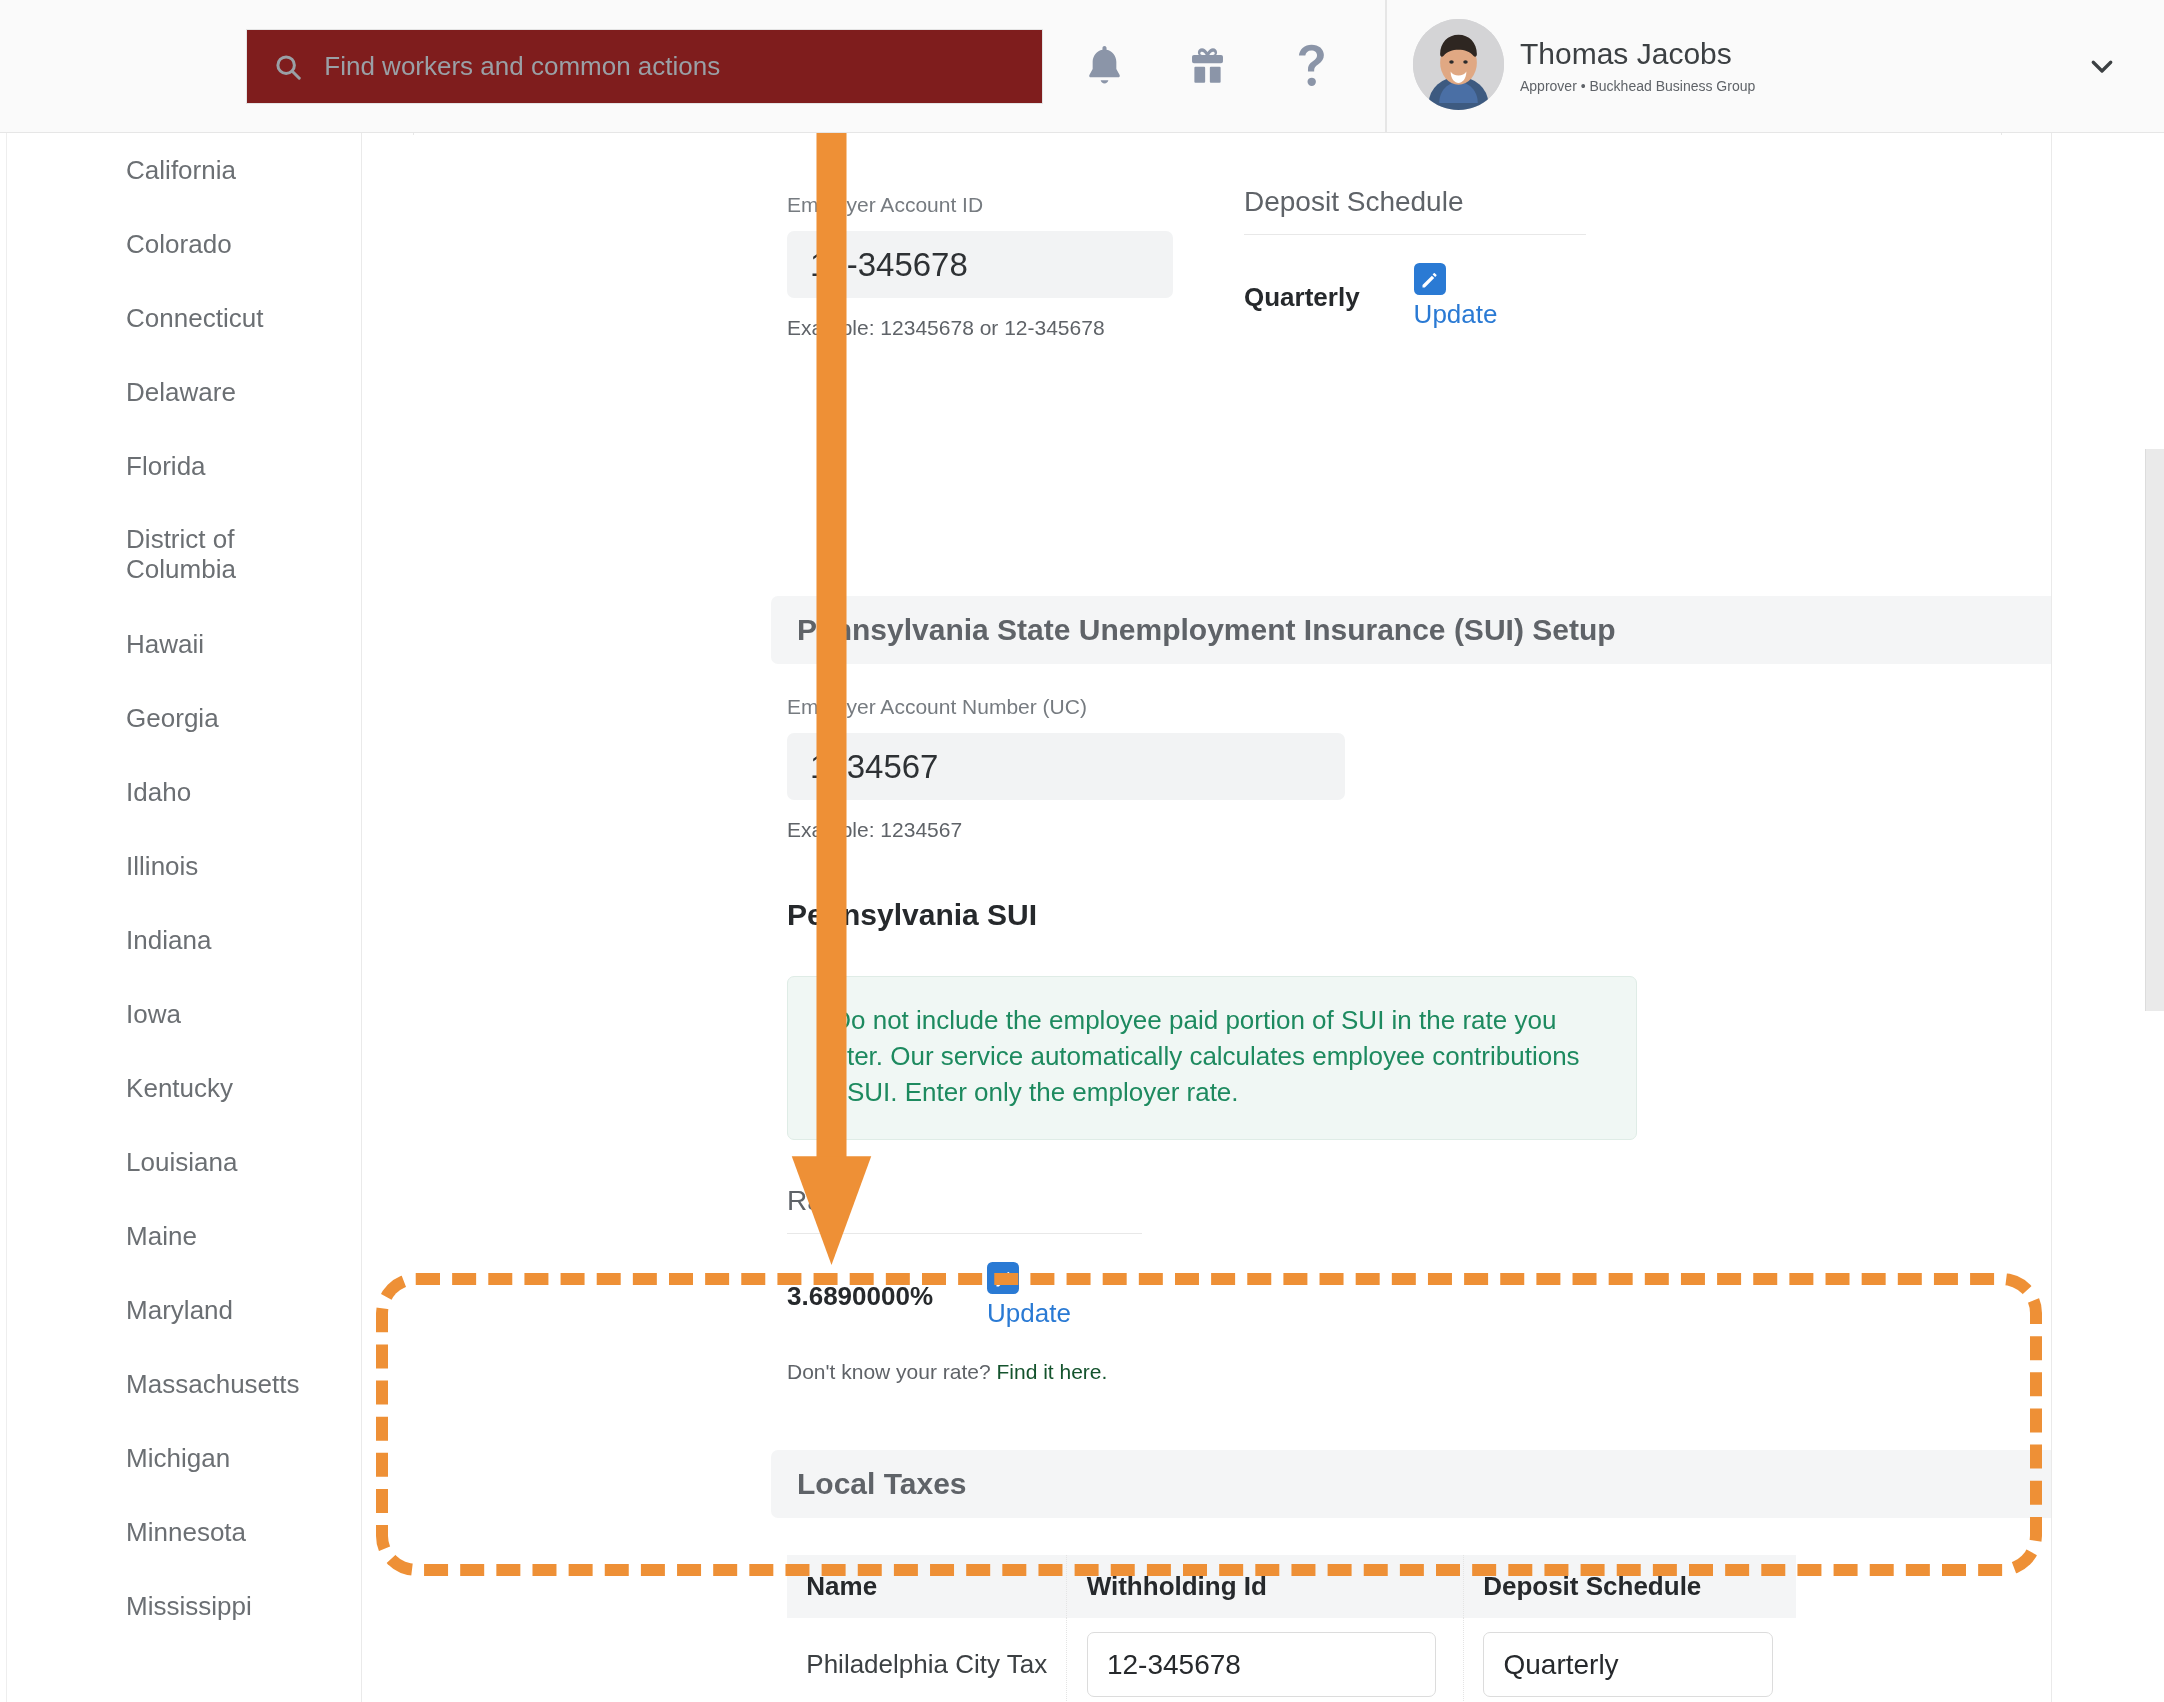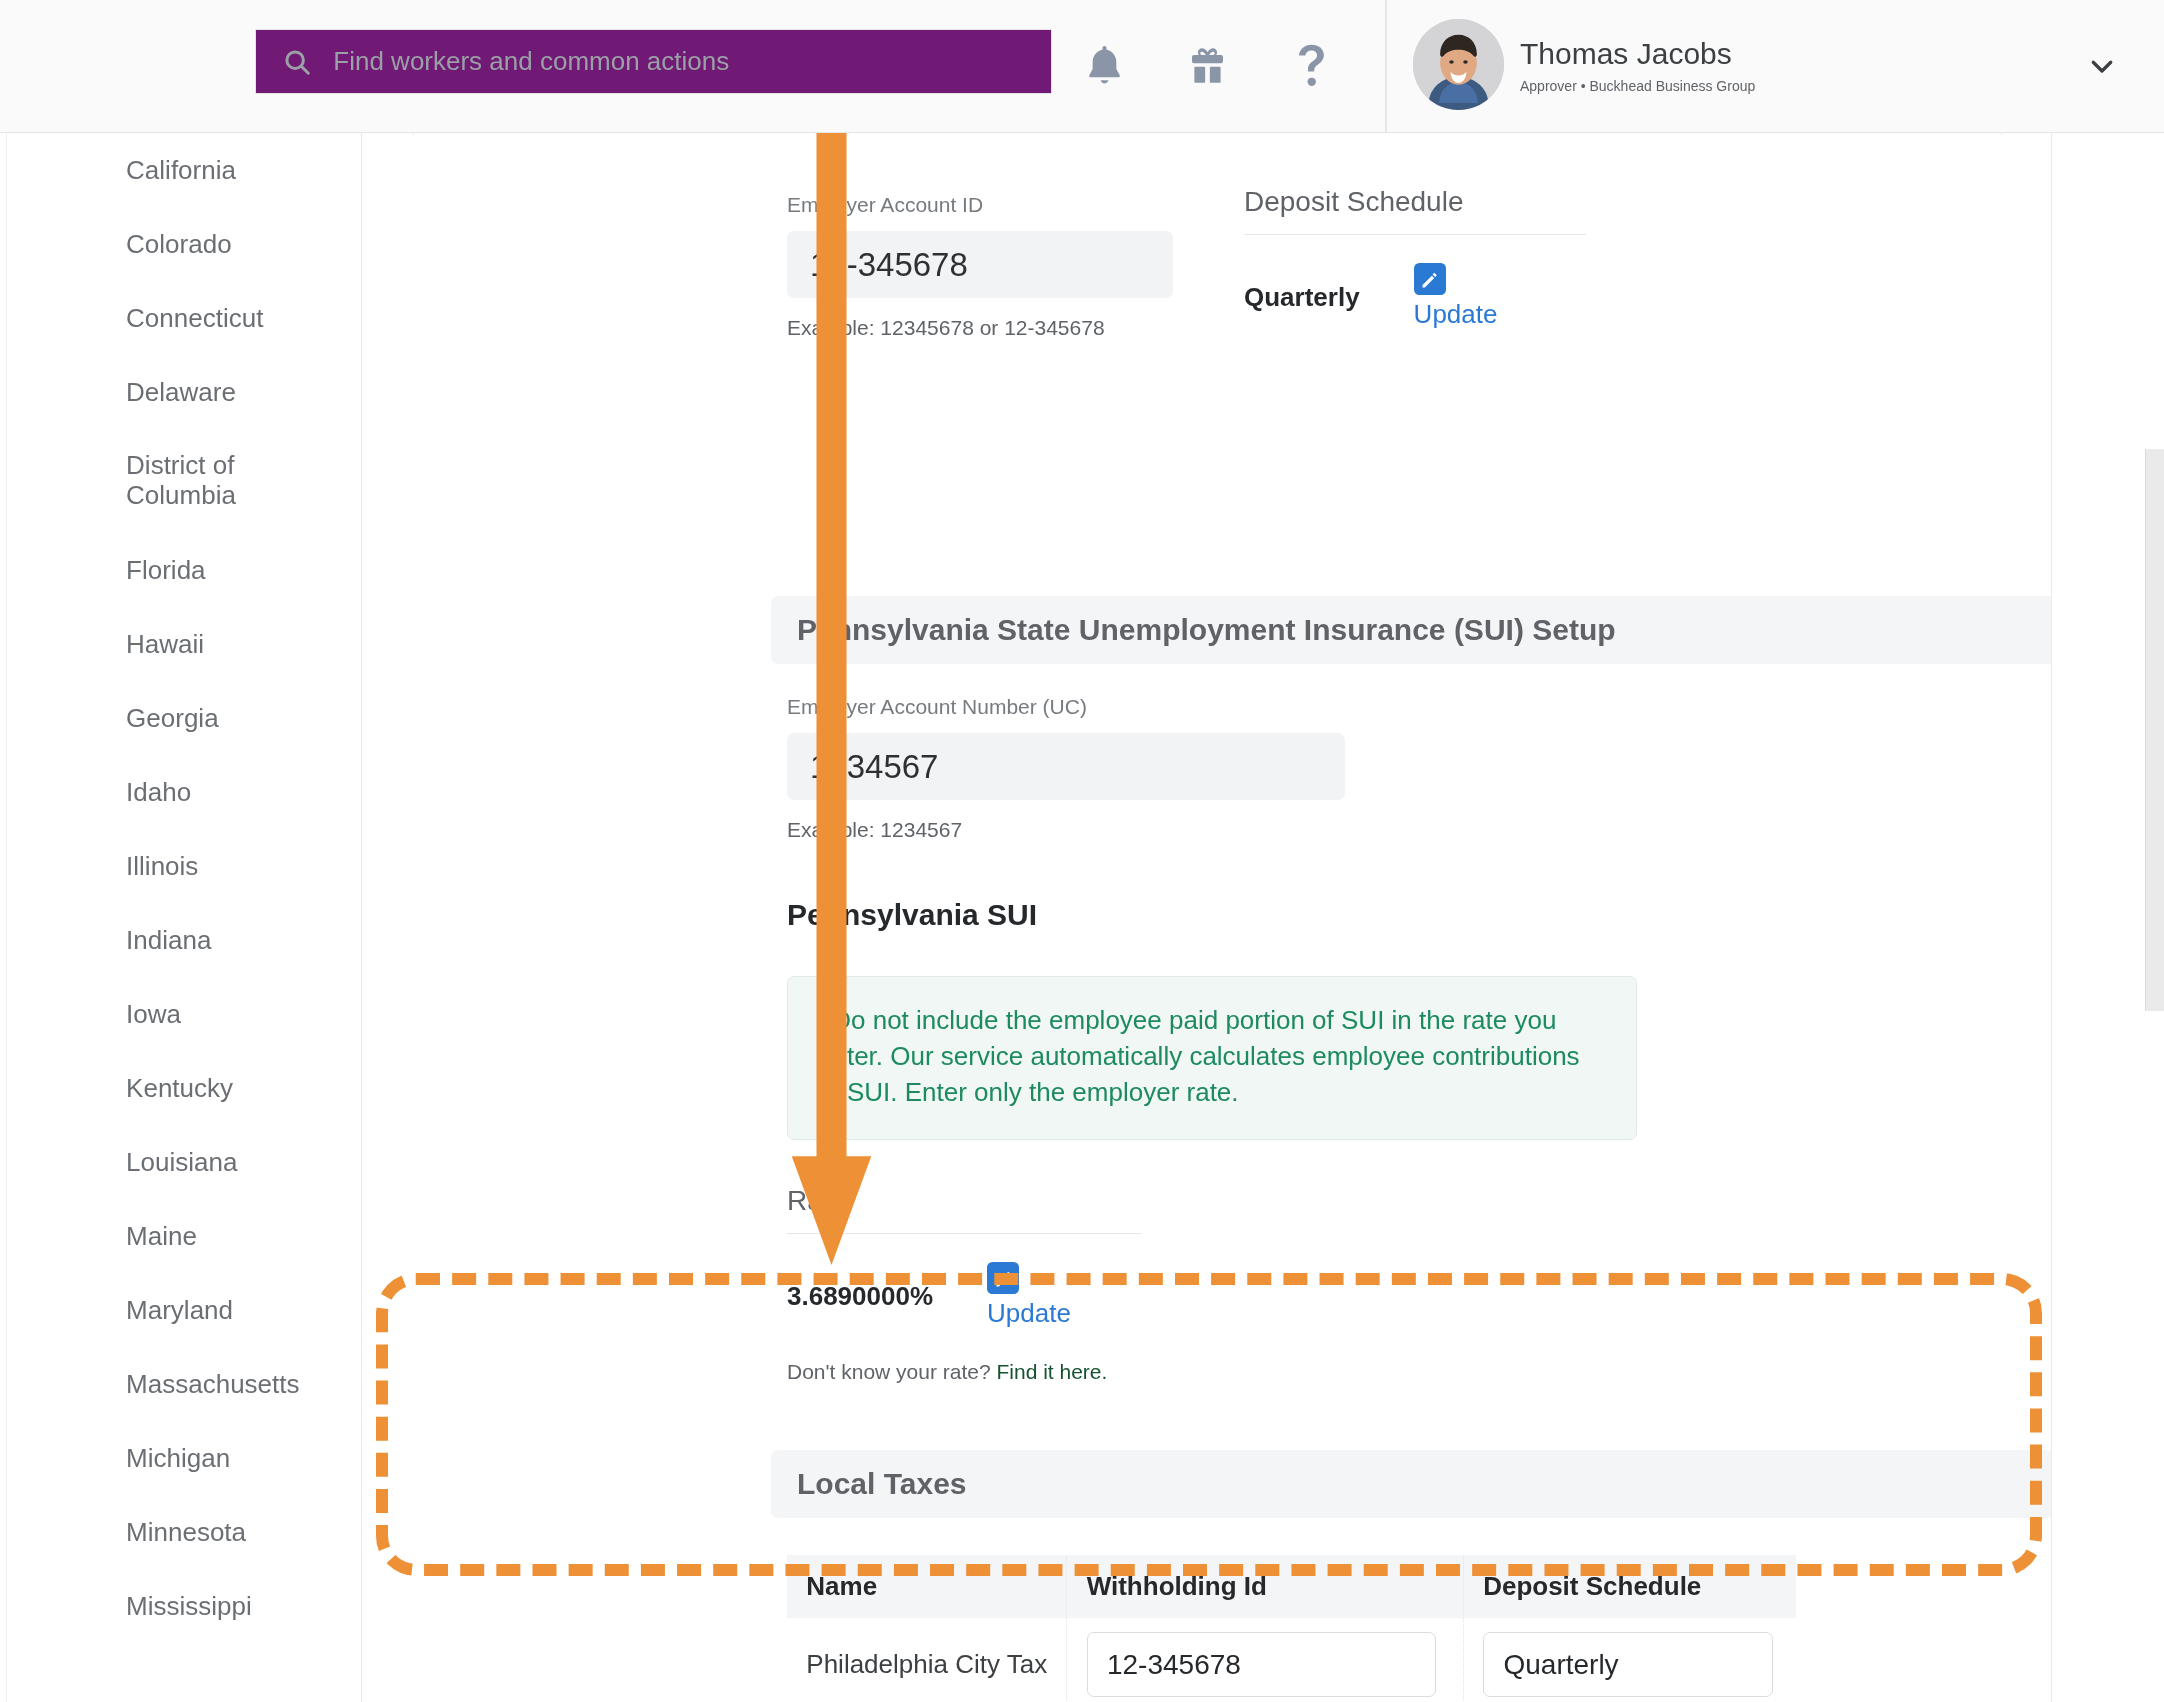--- a/index.html
+++ b/index.html
@@ -18,23 +18,23 @@
     position: absolute;
     left: 0; top: 0;
     width: 2165px; height: 133px;
     background: #fafafa;
     border-bottom: 1.8px solid #e6e6e6;
     display: flex;
     align-items: center;
   }
   #search-wrap {
     position: absolute;
-    left: 255px; top: 29px;
-    width: 797px; height: 65px;
-    background: #701a75;
+    left: 246px; top: 29px;
+    width: 797px; height: 75px;
+    background: #7f1d1d;
     border: 1.8px solid #e4e4e4;
     display: flex;
     align-items: center;
     padding-left: 26px;
   }
   .search-icon { width: 30px; height: 30px; flex: 0 0 auto; margin-right: 19.3px; }
   #search-input {
     border: none; outline: none; background: transparent;
     font-family: "Liberation Sans", sans-serif;
     font-size: 26px; color: #9aa0a6;
@@ -404,27 +404,27 @@
       </div>
     <div class="state-item">
         <span>Colorado</span>
       </div>
     <div class="state-item">
         <span>Connecticut</span>
       </div>
     <div class="state-item">
         <span>Delaware</span>
       </div>
+    <div class="state-item">
+        <span>Florida</span>
+      </div>
     <div class="state-item two-line">
       <span>District of</span>
       <span>Columbia</span>
     </div>
-    <div class="state-item">
-        <span>Florida</span>
-      </div>
     <div class="state-item">
         <span>Hawaii</span>
       </div>
     <div class="state-item">
         <span>Georgia</span>
       </div>
     <div class="state-item">
         <span>Idaho</span>
       </div>
     <div class="state-item">

